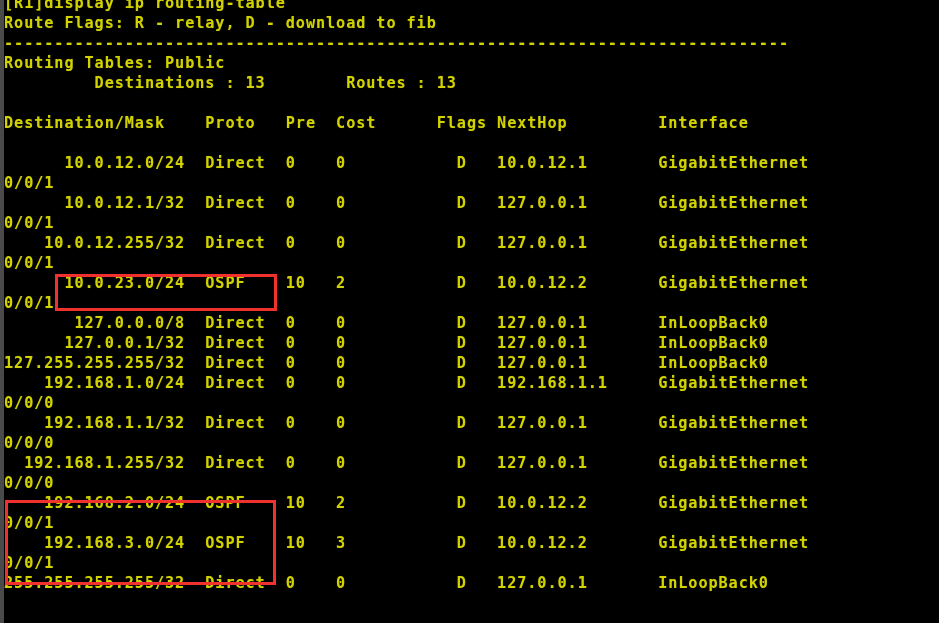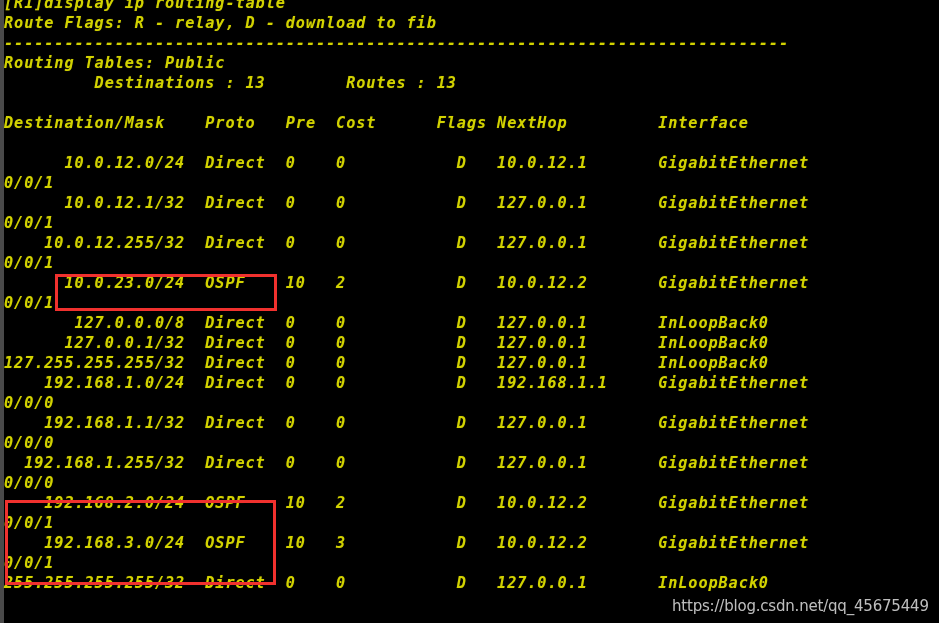--- a/index.html
+++ b/index.html
@@ -25,21 +25,20 @@
   }
   #terminal {
     position: absolute;
     left: 4px;
     top: 0;
     width: 935px;
     height: 623px;
     background: #000000;
     padding: 0;
     box-sizing: border-box;
-    font-style: italic;
   }
   pre.term {
     margin: 0;
     padding: 0;
     position: absolute;
     left: 0;
     top: -7px;
     color: #d2d200;
     font-family: "DejaVu Sans Mono", "Liberation Mono", monospace;
     font-size: 15.2px;
@@ -107,15 +106,14 @@
 0/0/1
     192.168.3.0/24  OSPF    10   3           D   10.0.12.2       GigabitEthernet
 0/0/1
 255.255.255.255/32  Direct  0    0           D   127.0.0.1       InLoopBack0</pre>
   </div>
 
   <div class="hl-box" id="hl-1"></div>
 
   <div class="hl-box" id="hl-2"></div>
 
-  <div id="watermark">https://blog.csdn.net/qq_45675449</div>
 
 </div>
 
 </body></html>

